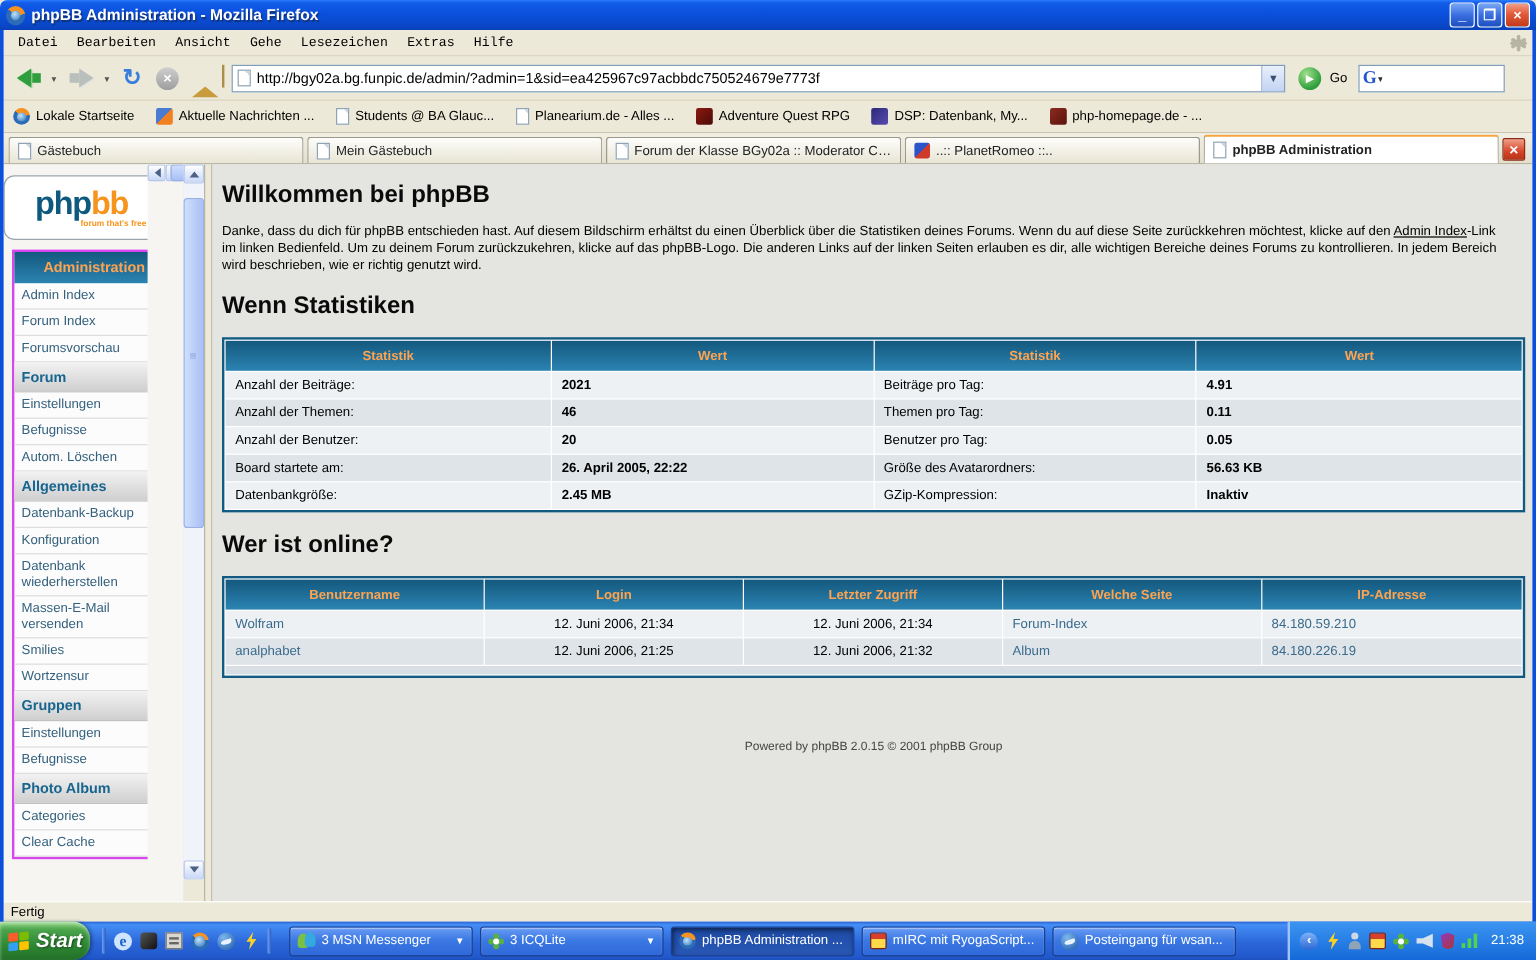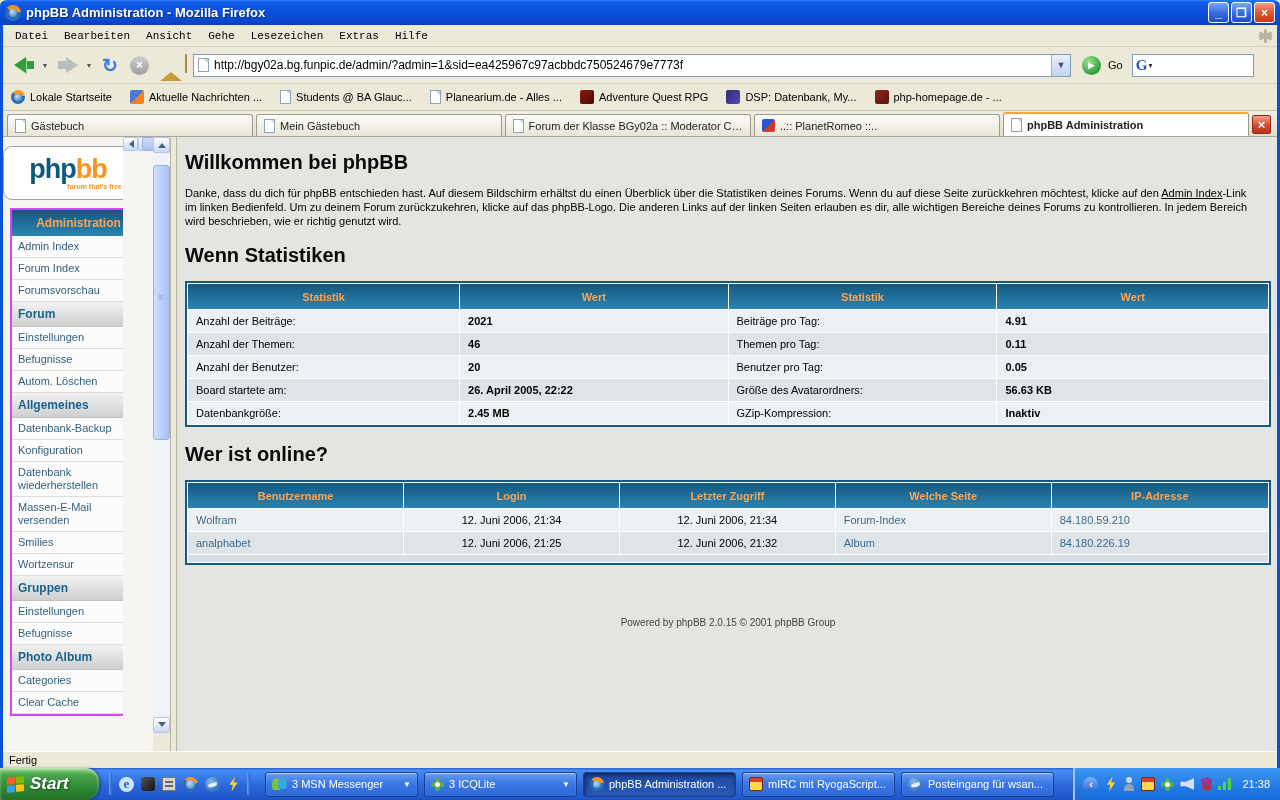--- a/index.html
+++ b/index.html
@@ -133,21 +133,21 @@
   .footer-note { text-align:center; font-size:10px; color:#444; margin-top:52px; width:1086px; }
 
   
   .statusbar { position:absolute; top:751px; left:3px; width:1274px; height:17px; background:#ece9d8;
     border-top:1px solid #fff; font-size:11px; color:#000; display:flex; align-items:center; padding:0 6px; }
 
   
   .taskbar { position:absolute; top:768px; left:0; width:1280px; height:32px;
     background:linear-gradient(180deg,#2a62d6 0%,#448ef5 8%,#2b66d9 55%,#2159cc 92%,#1c4fbe 100%);
     display:flex; align-items:center; }
-  .start-btn { height:32px; width:99px; background:linear-gradient(180deg,#8cd47c 0%,#4aa44b 22%,#2f8a34 60%,#226f28 100%);
+  .start-btn { height:32px; width:75px; background:linear-gradient(180deg,#8cd47c 0%,#4aa44b 22%,#2f8a34 60%,#226f28 100%);
     border-radius:0 14px 14px 0; display:flex; align-items:center; gap:6px; padding:0 12px 0 7px;
     box-shadow:inset 0 2px 3px rgba(255,255,255,.45), 2px 0 3px rgba(0,0,0,.3); }
   .start-label { color:#fff; font-weight:bold; font-style:italic; font-size:17px; text-shadow:1px 1px 2px #17491b; }
   .win-flag { width:17px; height:15px; display:grid; grid-template-columns:8px 8px; grid-template-rows:7px 7px; gap:1px; transform:skewY(-6deg); }
   .win-flag i { border-radius:1px; }
   .win-flag i:nth-child(1){ background:#ff5c2b; } .win-flag i:nth-child(2){ background:#7cbb00; }
   .win-flag i:nth-child(3){ background:#33a1f1; } .win-flag i:nth-child(4){ background:#ffc300; }
   .ql { display:flex; align-items:center; gap:7px; padding:0 9px 0 10px; }
   .ql-handle { width:3px; height:22px; background:linear-gradient(90deg,#6fa4f5,#2a5cc4); border-radius:2px; }
   .ie-icon { width:15px; height:15px; border-radius:50%; background:#cfe4ff; color:#1c62c8; font-weight:bold;

